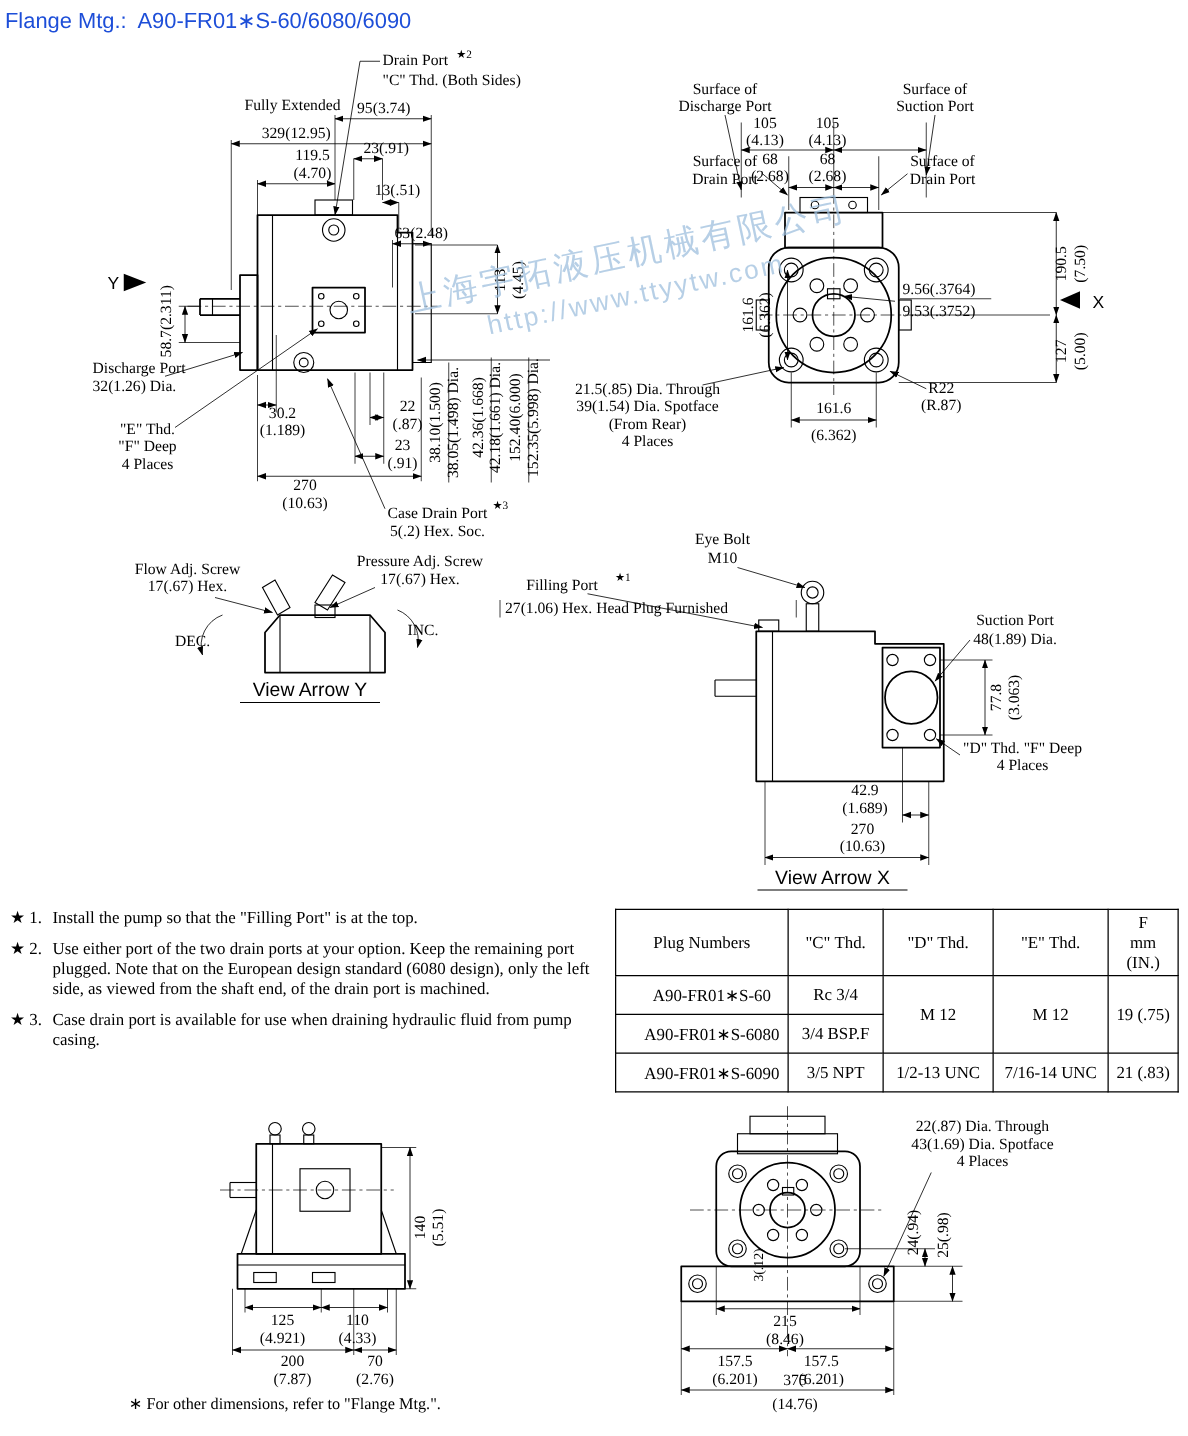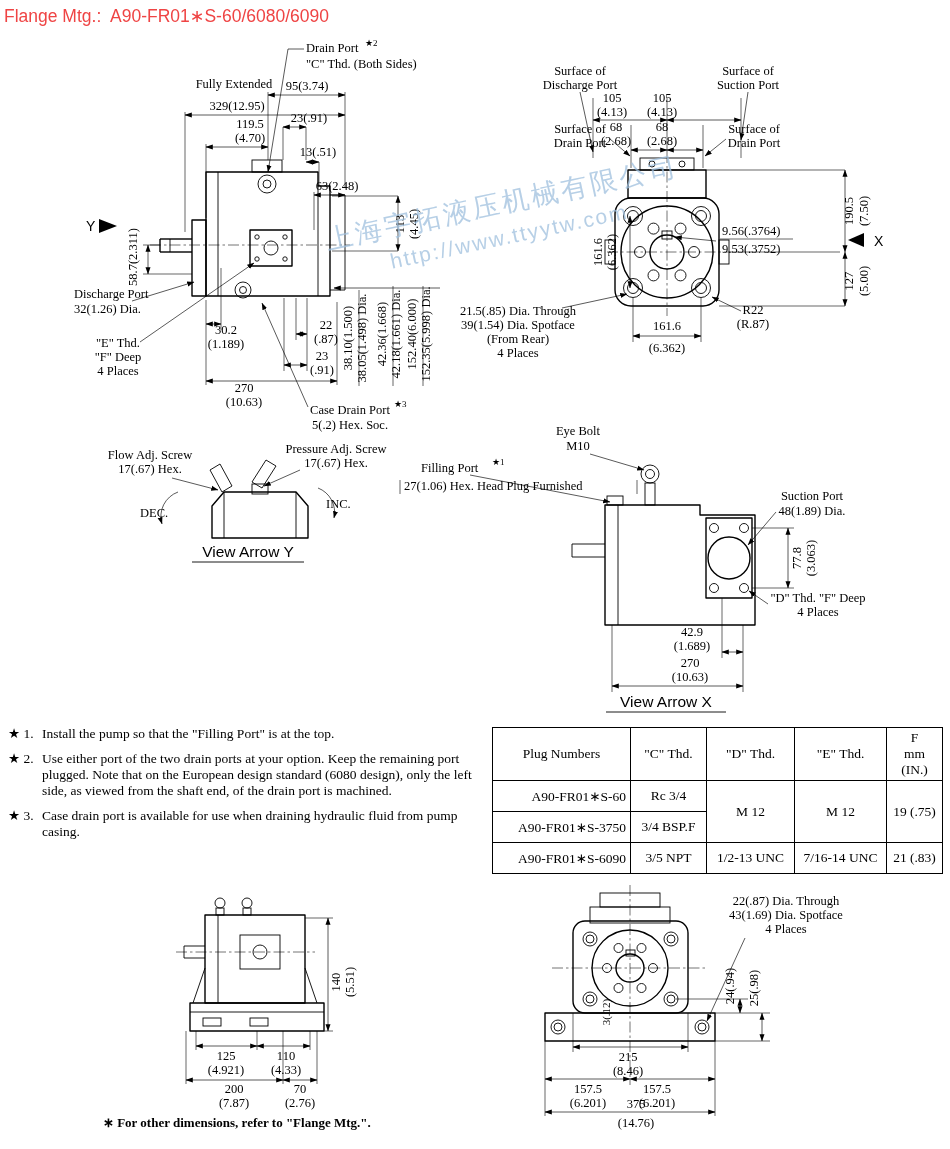--- a/index.html
+++ b/index.html
@@ -1,18 +1,18 @@
 <!DOCTYPE html>
 <html><head>
 <meta charset="utf-8">
 <style>
   html,body{margin:0;padding:0;background:#fff;}
   .page{position:relative;width:950px;height:1149px;background:#fff;overflow:hidden;
         font-family:"Liberation Serif",serif;color:#000;}
-  .title{position:absolute;font-family:"Liberation Sans",sans-serif;font-size:17.5px;color:#ef4444;white-space:pre;}
+  .title{position:absolute;font-family:"Liberation Sans",sans-serif;font-size:17.5px;color:#1d4ed8;white-space:pre;}
   .flange-title{left:4px;top:6px;}
   .foot-title{left:52px;top:866px;}
   .watermark{position:absolute;left:315px;top:185px;width:380px;transform:rotate(-12deg);
              color:#9fc0de;opacity:.75;text-align:center;pointer-events:none;}
   .wm1{font-size:27px;letter-spacing:3px;font-family:"Liberation Sans",sans-serif;}
   .wm2{font-size:21px;letter-spacing:2px;font-family:"Liberation Sans",sans-serif;margin-top:4px;}
   svg{position:absolute;left:0;top:0;}
   svg text{font-family:"Liberation Serif",serif;font-size:12.5px;fill:#000;}
   svg text.mid{text-anchor:middle;}
   svg text.sup{font-size:9px;}
@@ -26,22 +26,22 @@
   .d {fill:none;stroke:#000;stroke-width:0.65;marker-start:url(#arr);marker-end:url(#arr);}
   .de{fill:none;stroke:#000;stroke-width:0.65;marker-end:url(#arr);}
   .notes{position:absolute;left:8px;top:726px;width:478px;font-size:13.5px;line-height:1.18;}
   .note{display:flex;margin-bottom:9px;}
   .note .mk{width:34px;flex:0 0 34px;}
   .note .tx{flex:1;}
   .dtable{position:absolute;left:492px;top:727px;border-collapse:collapse;font-size:13.5px;}
   .dtable th,.dtable td{border:1px solid #000;text-align:center;padding:2px 4px;}
   .dtable th{font-weight:normal;height:36px;}
   .dtable td{height:26px;}
-  .dtable td.ml{text-align:right;padding-left:20px;}
-  .footnote{position:absolute;left:103px;top:1115px;font-size:13px;font-weight:bold;}
+  .dtable td.ml{text-align:center;padding-left:20px;}
+  .footnote{position:absolute;left:103px;top:1115px;font-size:13px;}
 </style>
 </head>
 <body>
 
 <div class="page">
 
 <svg width="950" height="1149" viewBox="0 0 950 1149">
   <defs>
     <marker id="arr" viewBox="0 0 10 10" markerWidth="11" markerHeight="11" refX="9.5" refY="5" orient="auto-start-reverse">
       <path d="M0,1.5 L10,5 L0,8.5 Z" fill="#000"></path>
@@ -467,21 +467,21 @@
     </th>
   </tr>
   <tr>
     <td class="ml">A90-FR01∗S-60</td>
     <td>Rc 3/4</td>
     <td rowspan="2">M 12</td>
     <td rowspan="2">M 12</td>
     <td rowspan="2">19 (.75)</td>
   </tr>
   <tr>
-    <td class="ml">A90-FR01∗S-3750</td>
+    <td class="ml">A90-FR01∗S-6080</td>
     <td>3/4 BSP.F</td>
   </tr>
   <tr>
     <td class="ml">A90-FR01∗S-6090</td>
     <td>3/5 NPT</td>
     <td>1/2-13 UNC</td>
     <td>7/16-14 UNC</td>
     <td>21 (.83)</td>
   </tr>
 </tbody>

